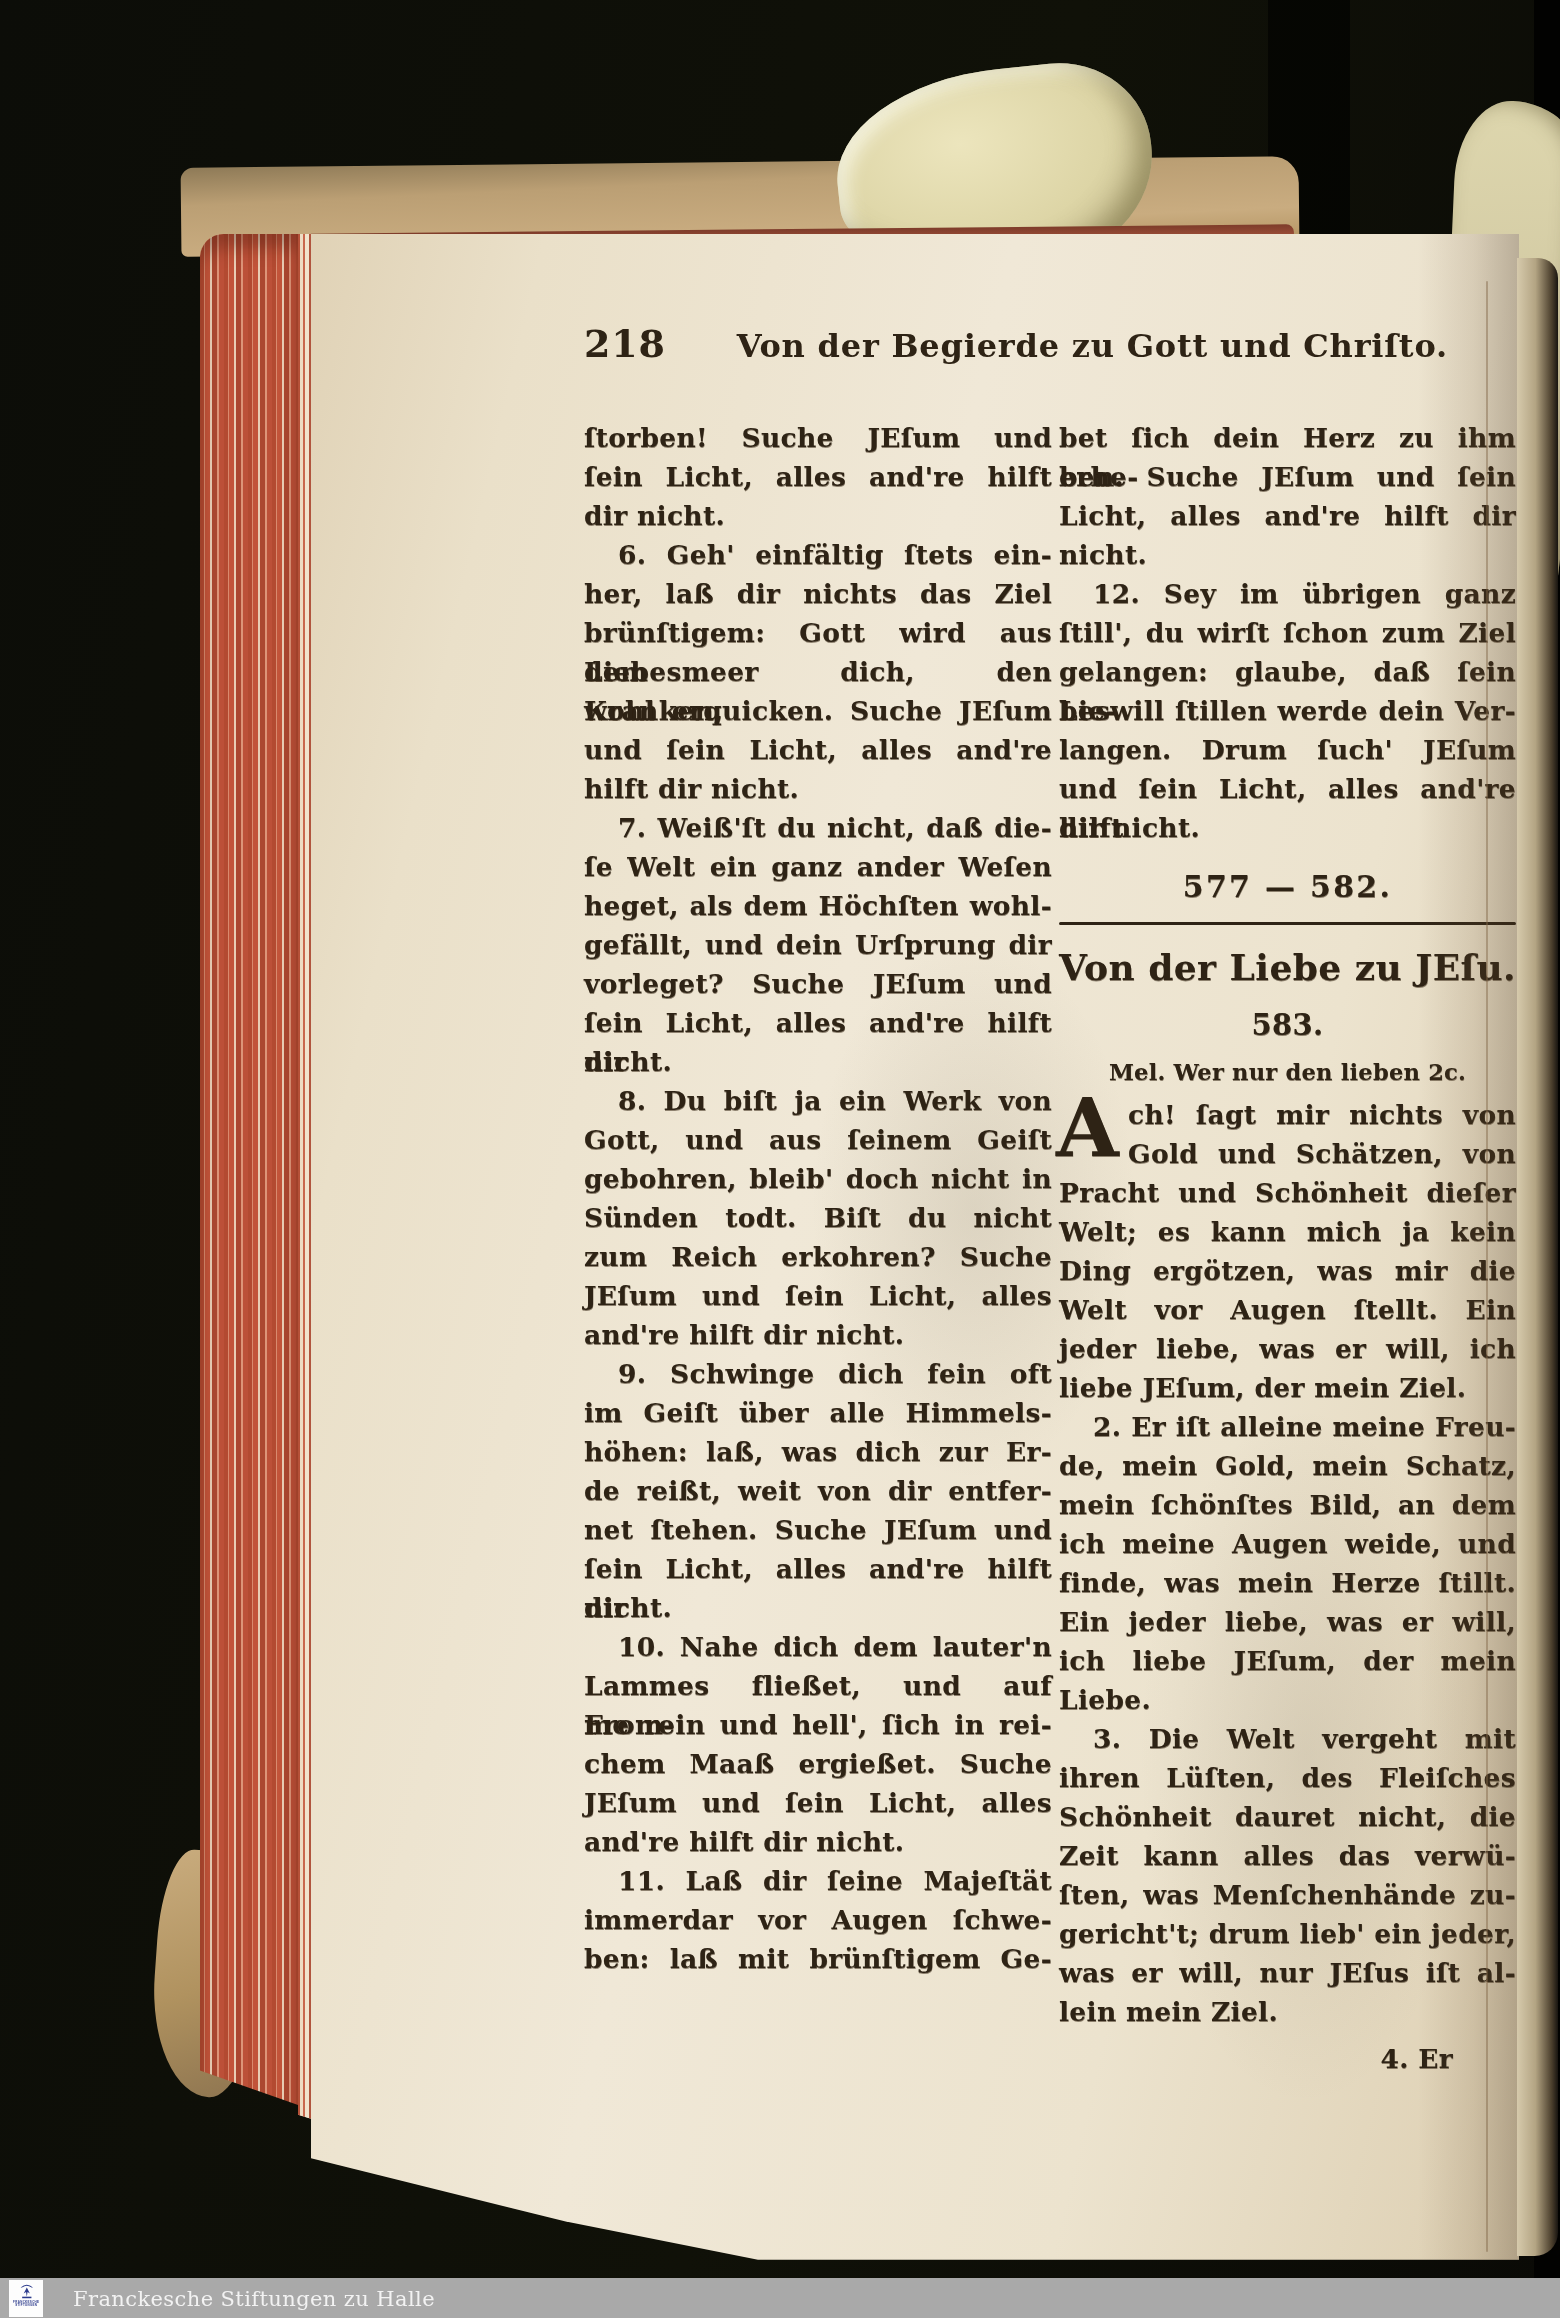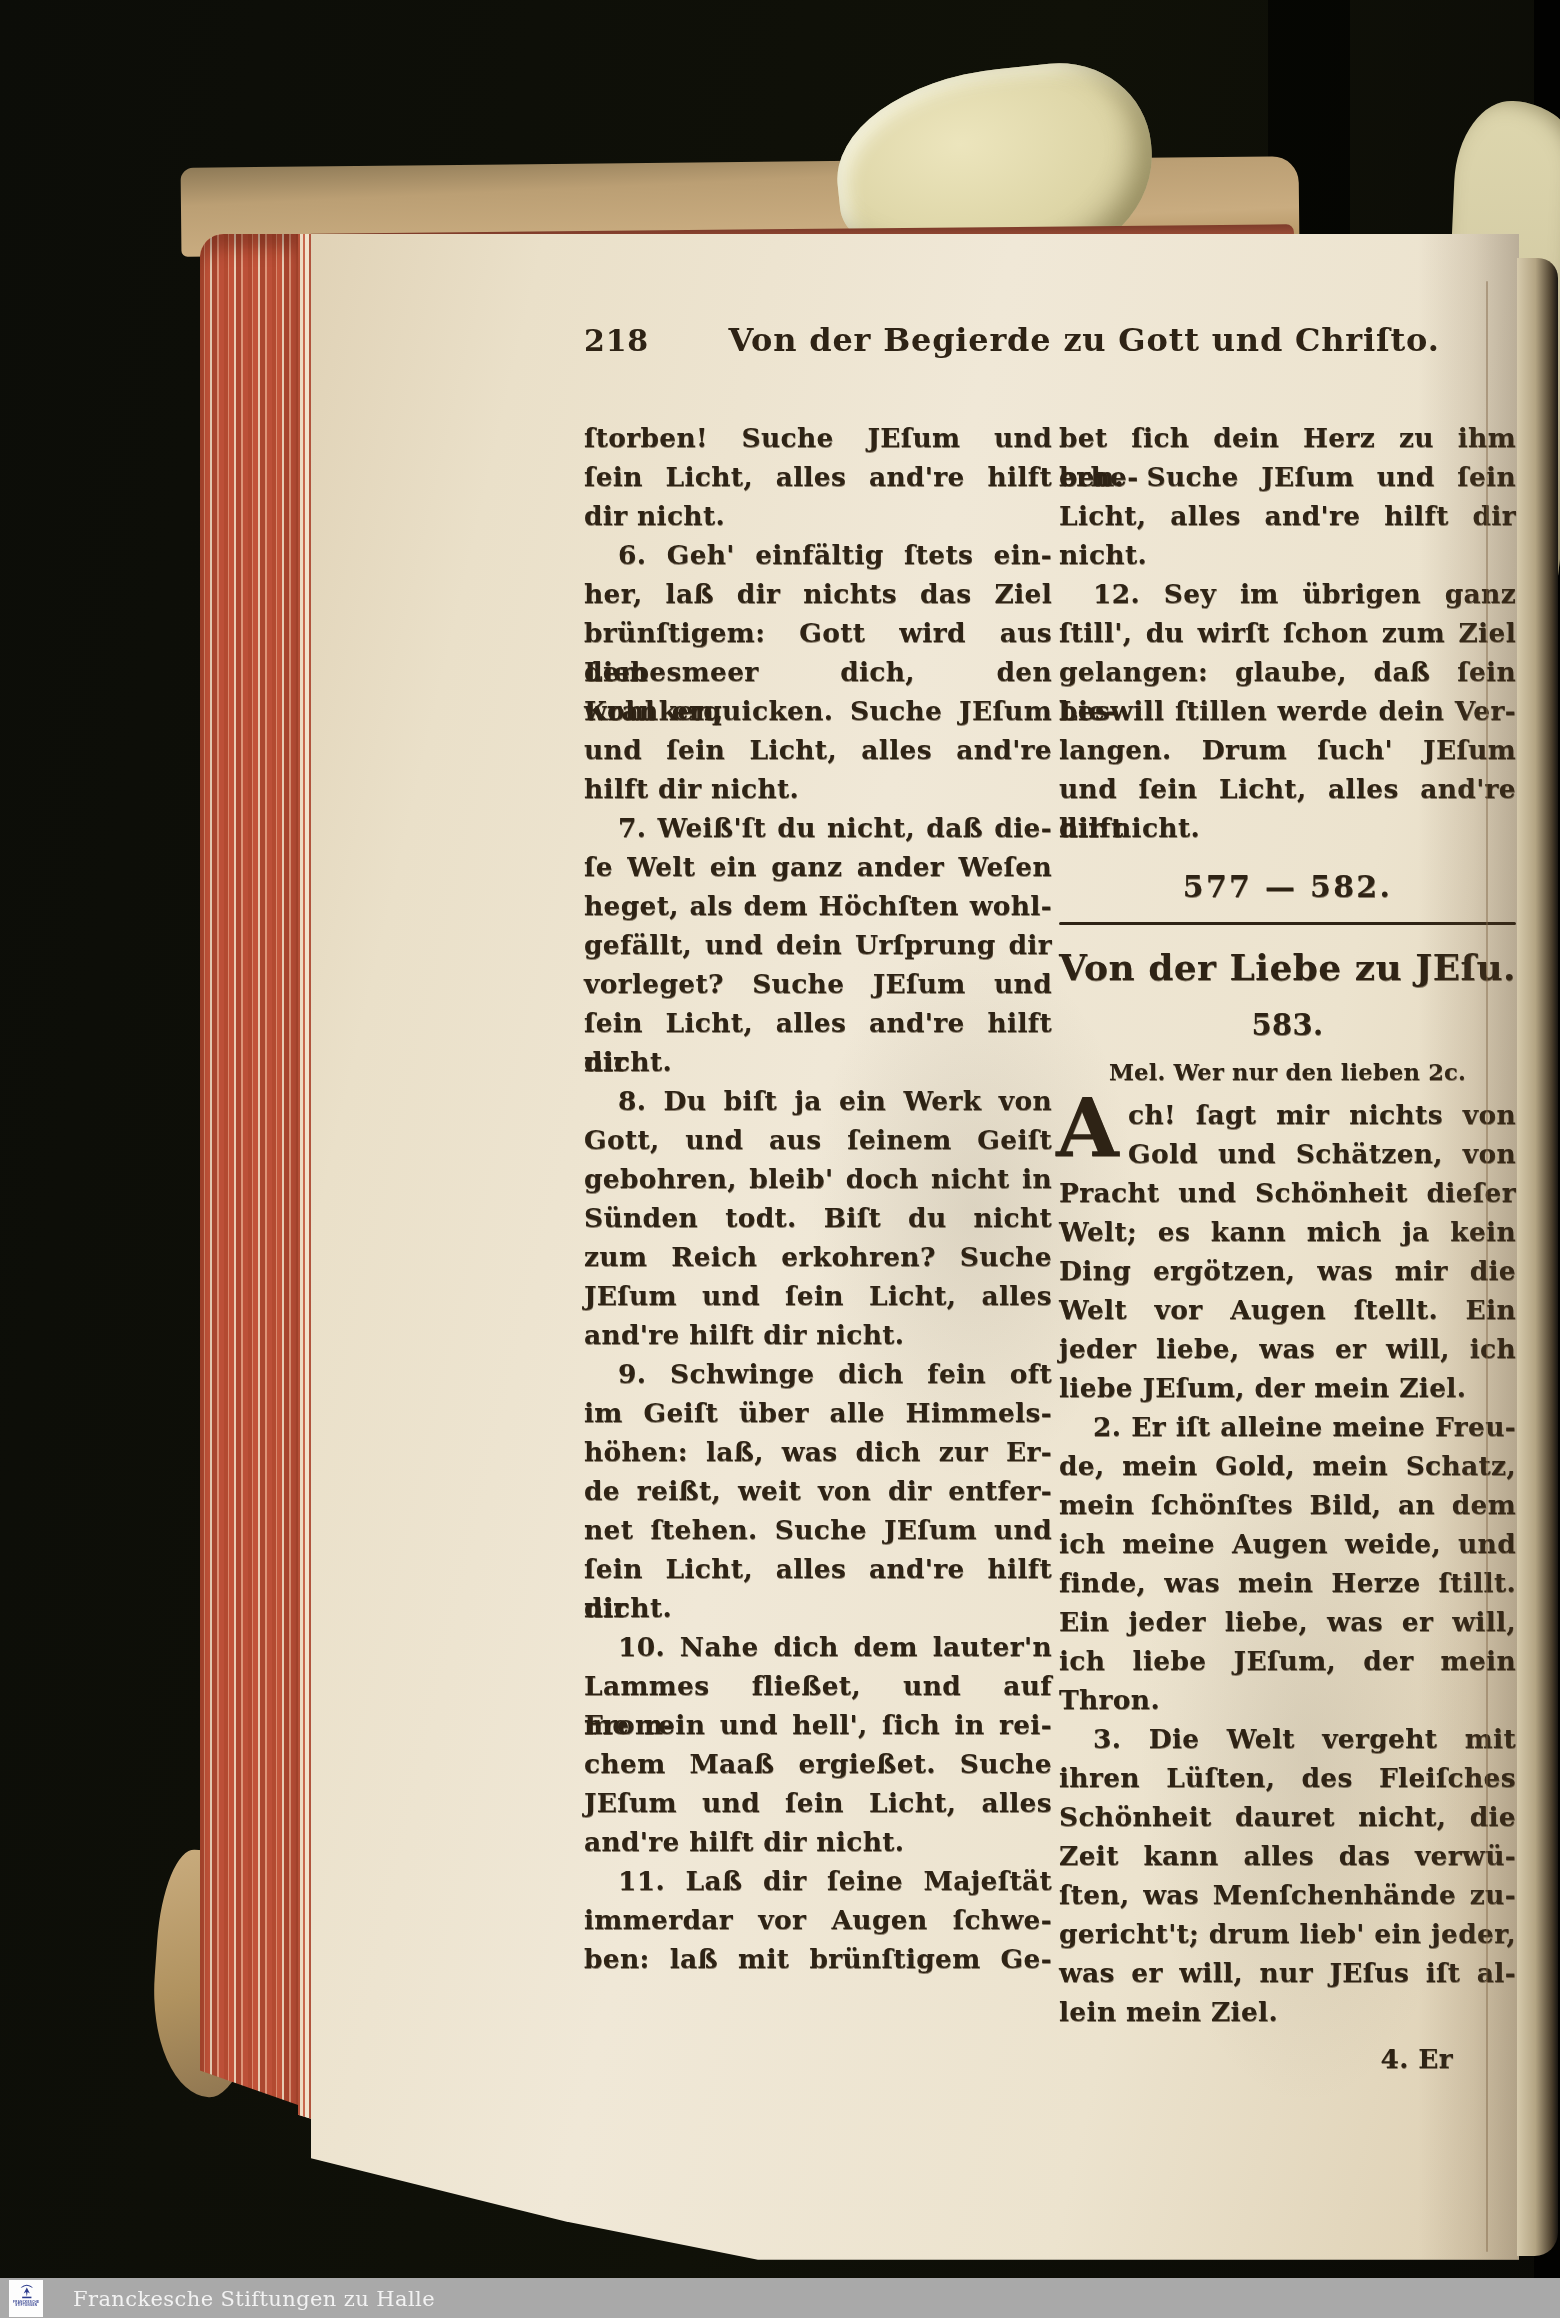--- a/index.html
+++ b/index.html
@@ -56,21 +56,21 @@
   .page-curl{position:absolute;left:1517px;top:258px;width:41px;height:1998px;
     background:linear-gradient(90deg,#d6caac 0%,#b3a483 45%,#4a3e2c 85%,#191511 100%);
     border-radius:0 20px 23.4px 0;}
   .ink-bleed{position:absolute;border-radius:50%;background:radial-gradient(rgba(108,98,78,.14),rgba(108,98,78,0) 70%);}
   .bleed-a{left:499px;top:702px;width:328px;height:546px;}
   .bleed-b{left:827px;top:1171px;width:336px;height:702px;}
 
   
   .page-header{position:absolute;left:273px;top:87px;width:935px;display:flex;align-items:baseline;
     color:#2e2315;font-weight:700;}
-  .pageno{font-size:30px;letter-spacing:0.8px;}
+  .pageno{font-size:38px;letter-spacing:0.8px;}
   .runtitle{flex:1;text-align:center;font-size:32px;letter-spacing:0.8px;}
 
   .col{position:absolute;top:184px;color:#2e2315;font-weight:700;}
   .col-left{left:273px;width:468px;}
   .col-right{left:748px;width:457px;}
   .tline{height:39px;line-height:39px;font-size:26.5px;letter-spacing:0.3px;white-space:nowrap;
     text-align:justify;text-align-last:justify;
     text-shadow:0.3px 0.5px 0.5px rgba(44,28,10,.5);}
   .tline span{white-space:normal;}
   .end{text-align-last:left;}
@@ -190,21 +190,21 @@
         <div class="tline "><span>Welt  vor  Augen  ſtellt.   Ein</span></div>
         <div class="tline "><span>jeder  liebe,  was  er  will,  ich</span></div>
         <div class="tline end"><span>liebe JEſum, der mein Ziel.</span></div>
         <div class="tline ind"><span>2. Er iſt alleine meine Freu-</span></div>
         <div class="tline "><span>de,  mein Gold,  mein Schatz,</span></div>
         <div class="tline "><span>mein  ſchönſtes  Bild,  an  dem</span></div>
         <div class="tline "><span>ich  meine  Augen  weide,  und</span></div>
         <div class="tline "><span>finde,  was mein Herze ſtillt.</span></div>
         <div class="tline "><span>Ein jeder liebe,  was er will,</span></div>
         <div class="tline "><span>ich  liebe  JEſum,   der  mein</span></div>
-        <div class="tline end"><span>Thron.</span></div>
+        <div class="tline end"><span>Liebe.</span></div>
         <div class="tline ind"><span>3. Die Welt  vergeht  mit</span></div>
         <div class="tline "><span>ihren  Lüſten,   des  Fleiſches</span></div>
         <div class="tline "><span>Schönheit  dauret  nicht,   die</span></div>
         <div class="tline "><span>Zeit  kann  alles  das  verwü-</span></div>
         <div class="tline "><span>ſten,  was Menſchenhände zu-</span></div>
         <div class="tline "><span>gericht't;  drum lieb' ein jeder,</span></div>
         <div class="tline "><span>was er will,  nur JEſus iſt al-</span></div>
         <div class="tline end"><span>lein mein Ziel.</span></div>
         <div class="tline catch"><span>4. Er</span></div>
       </div>

